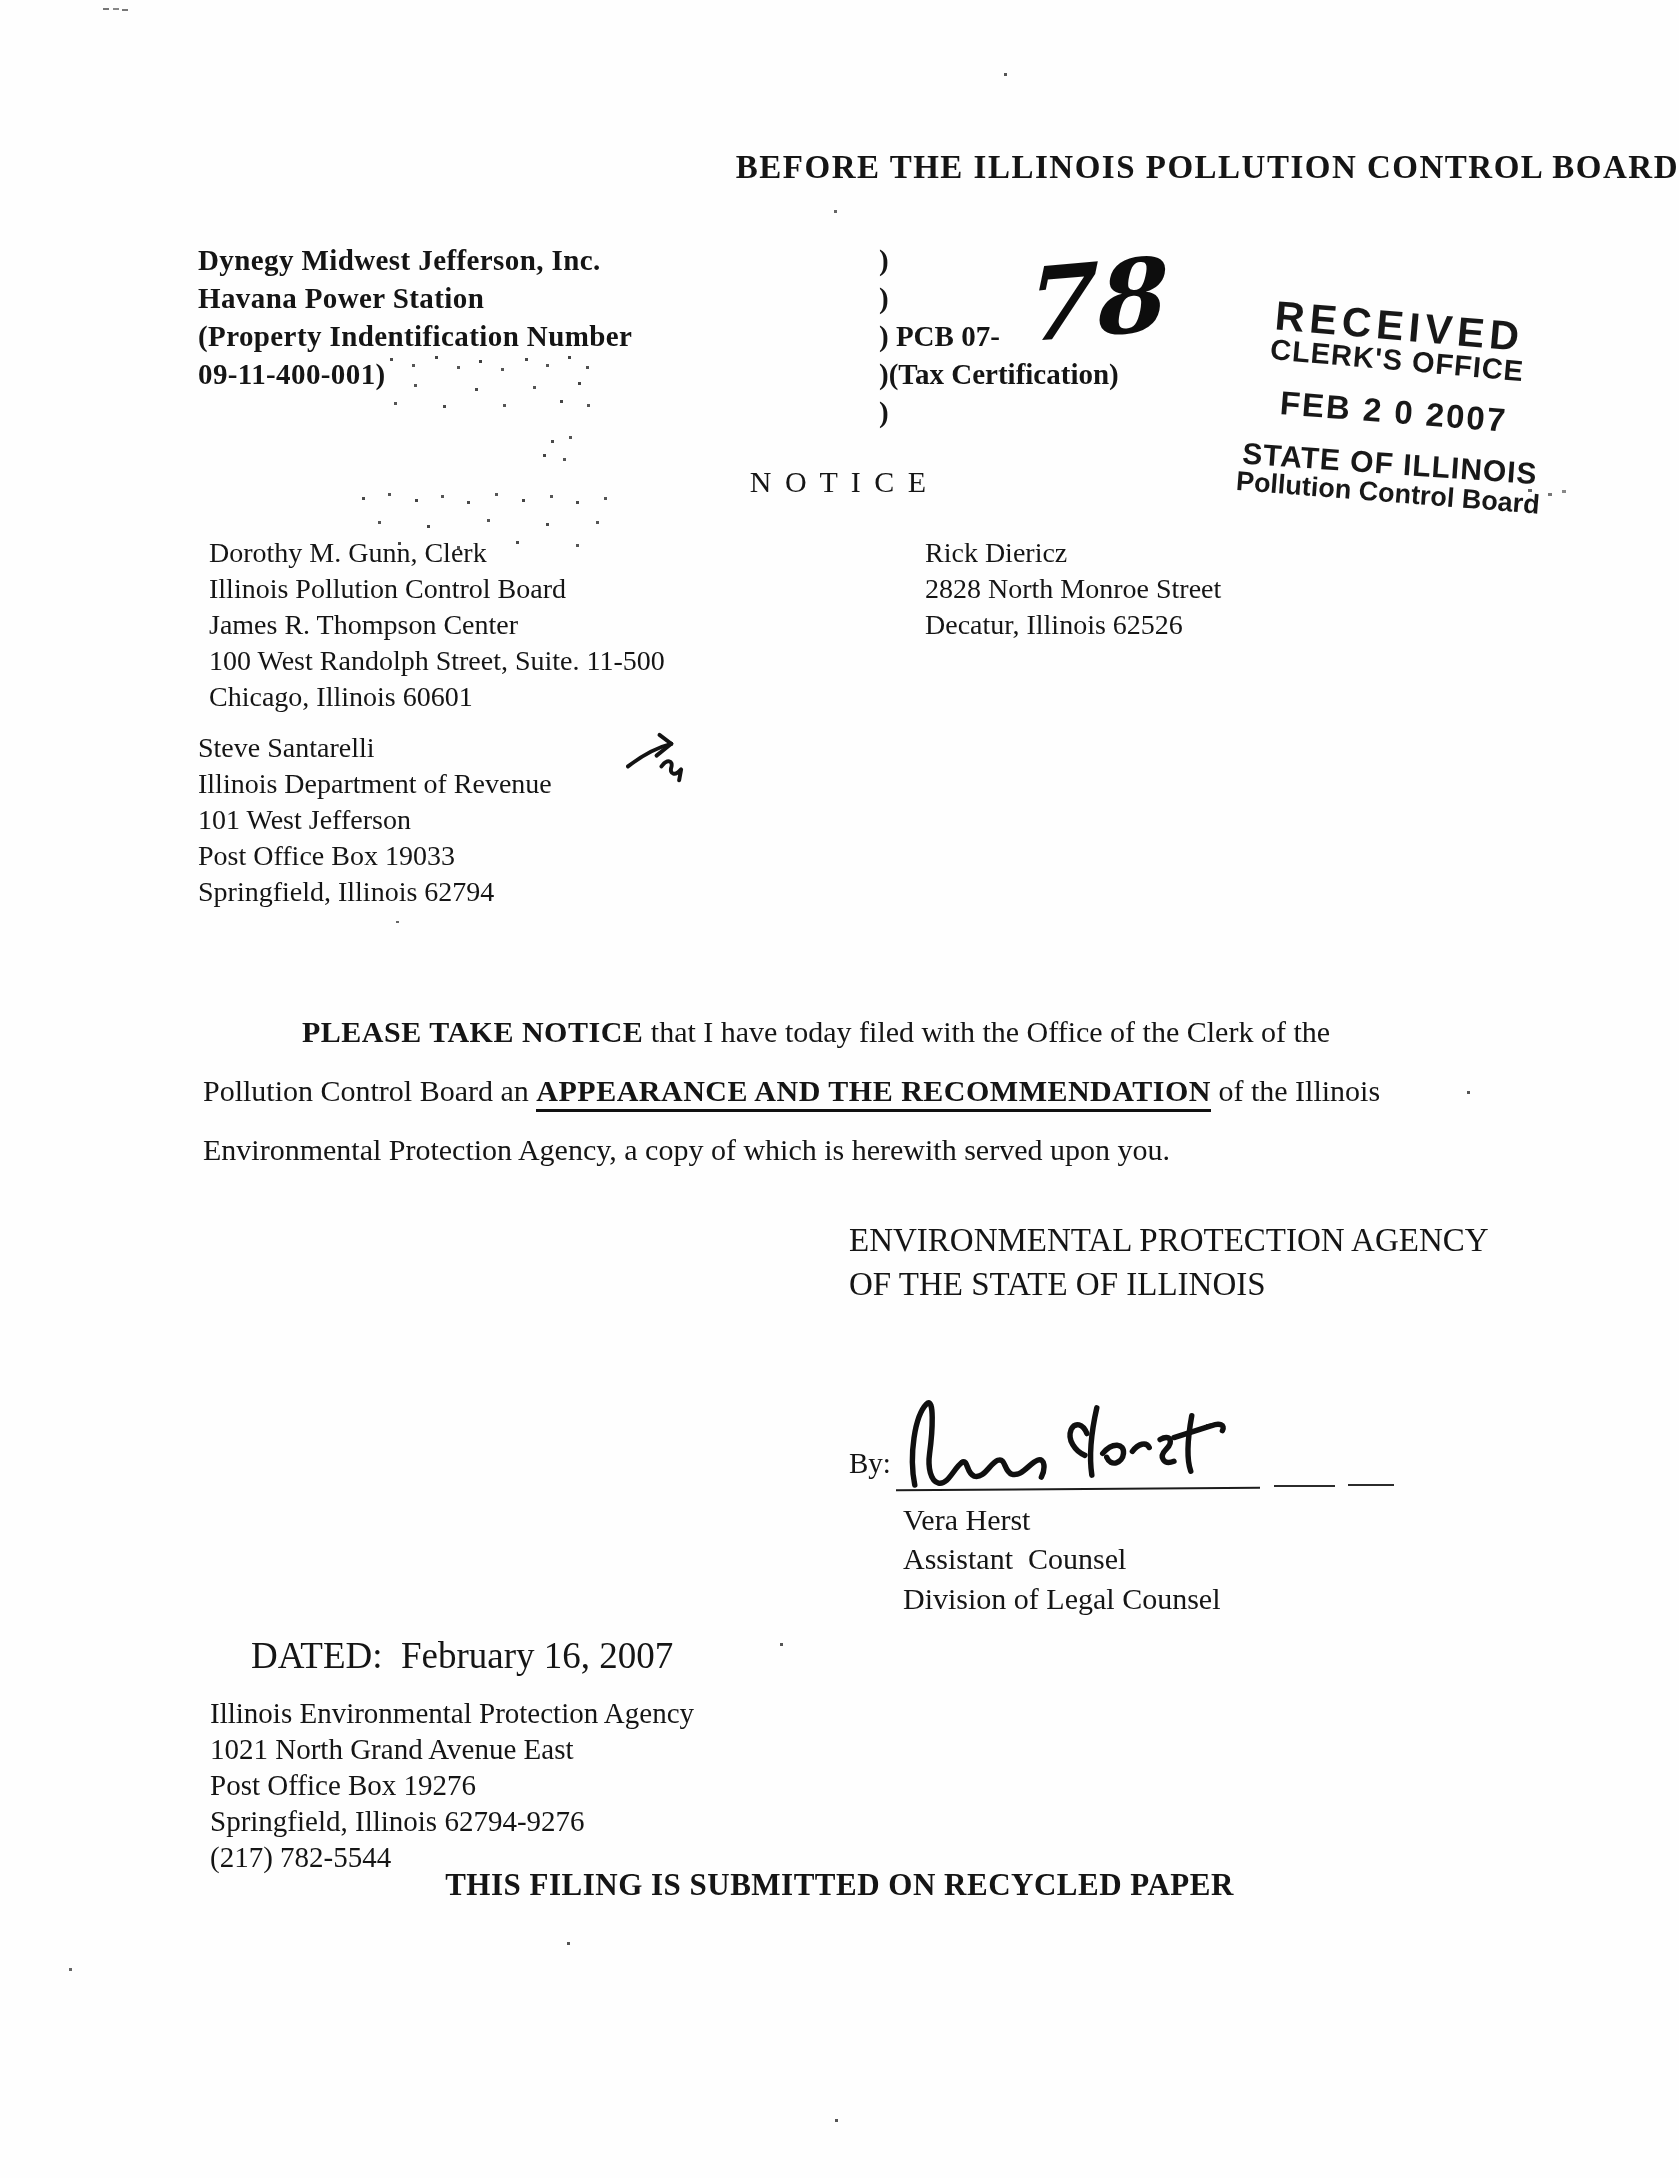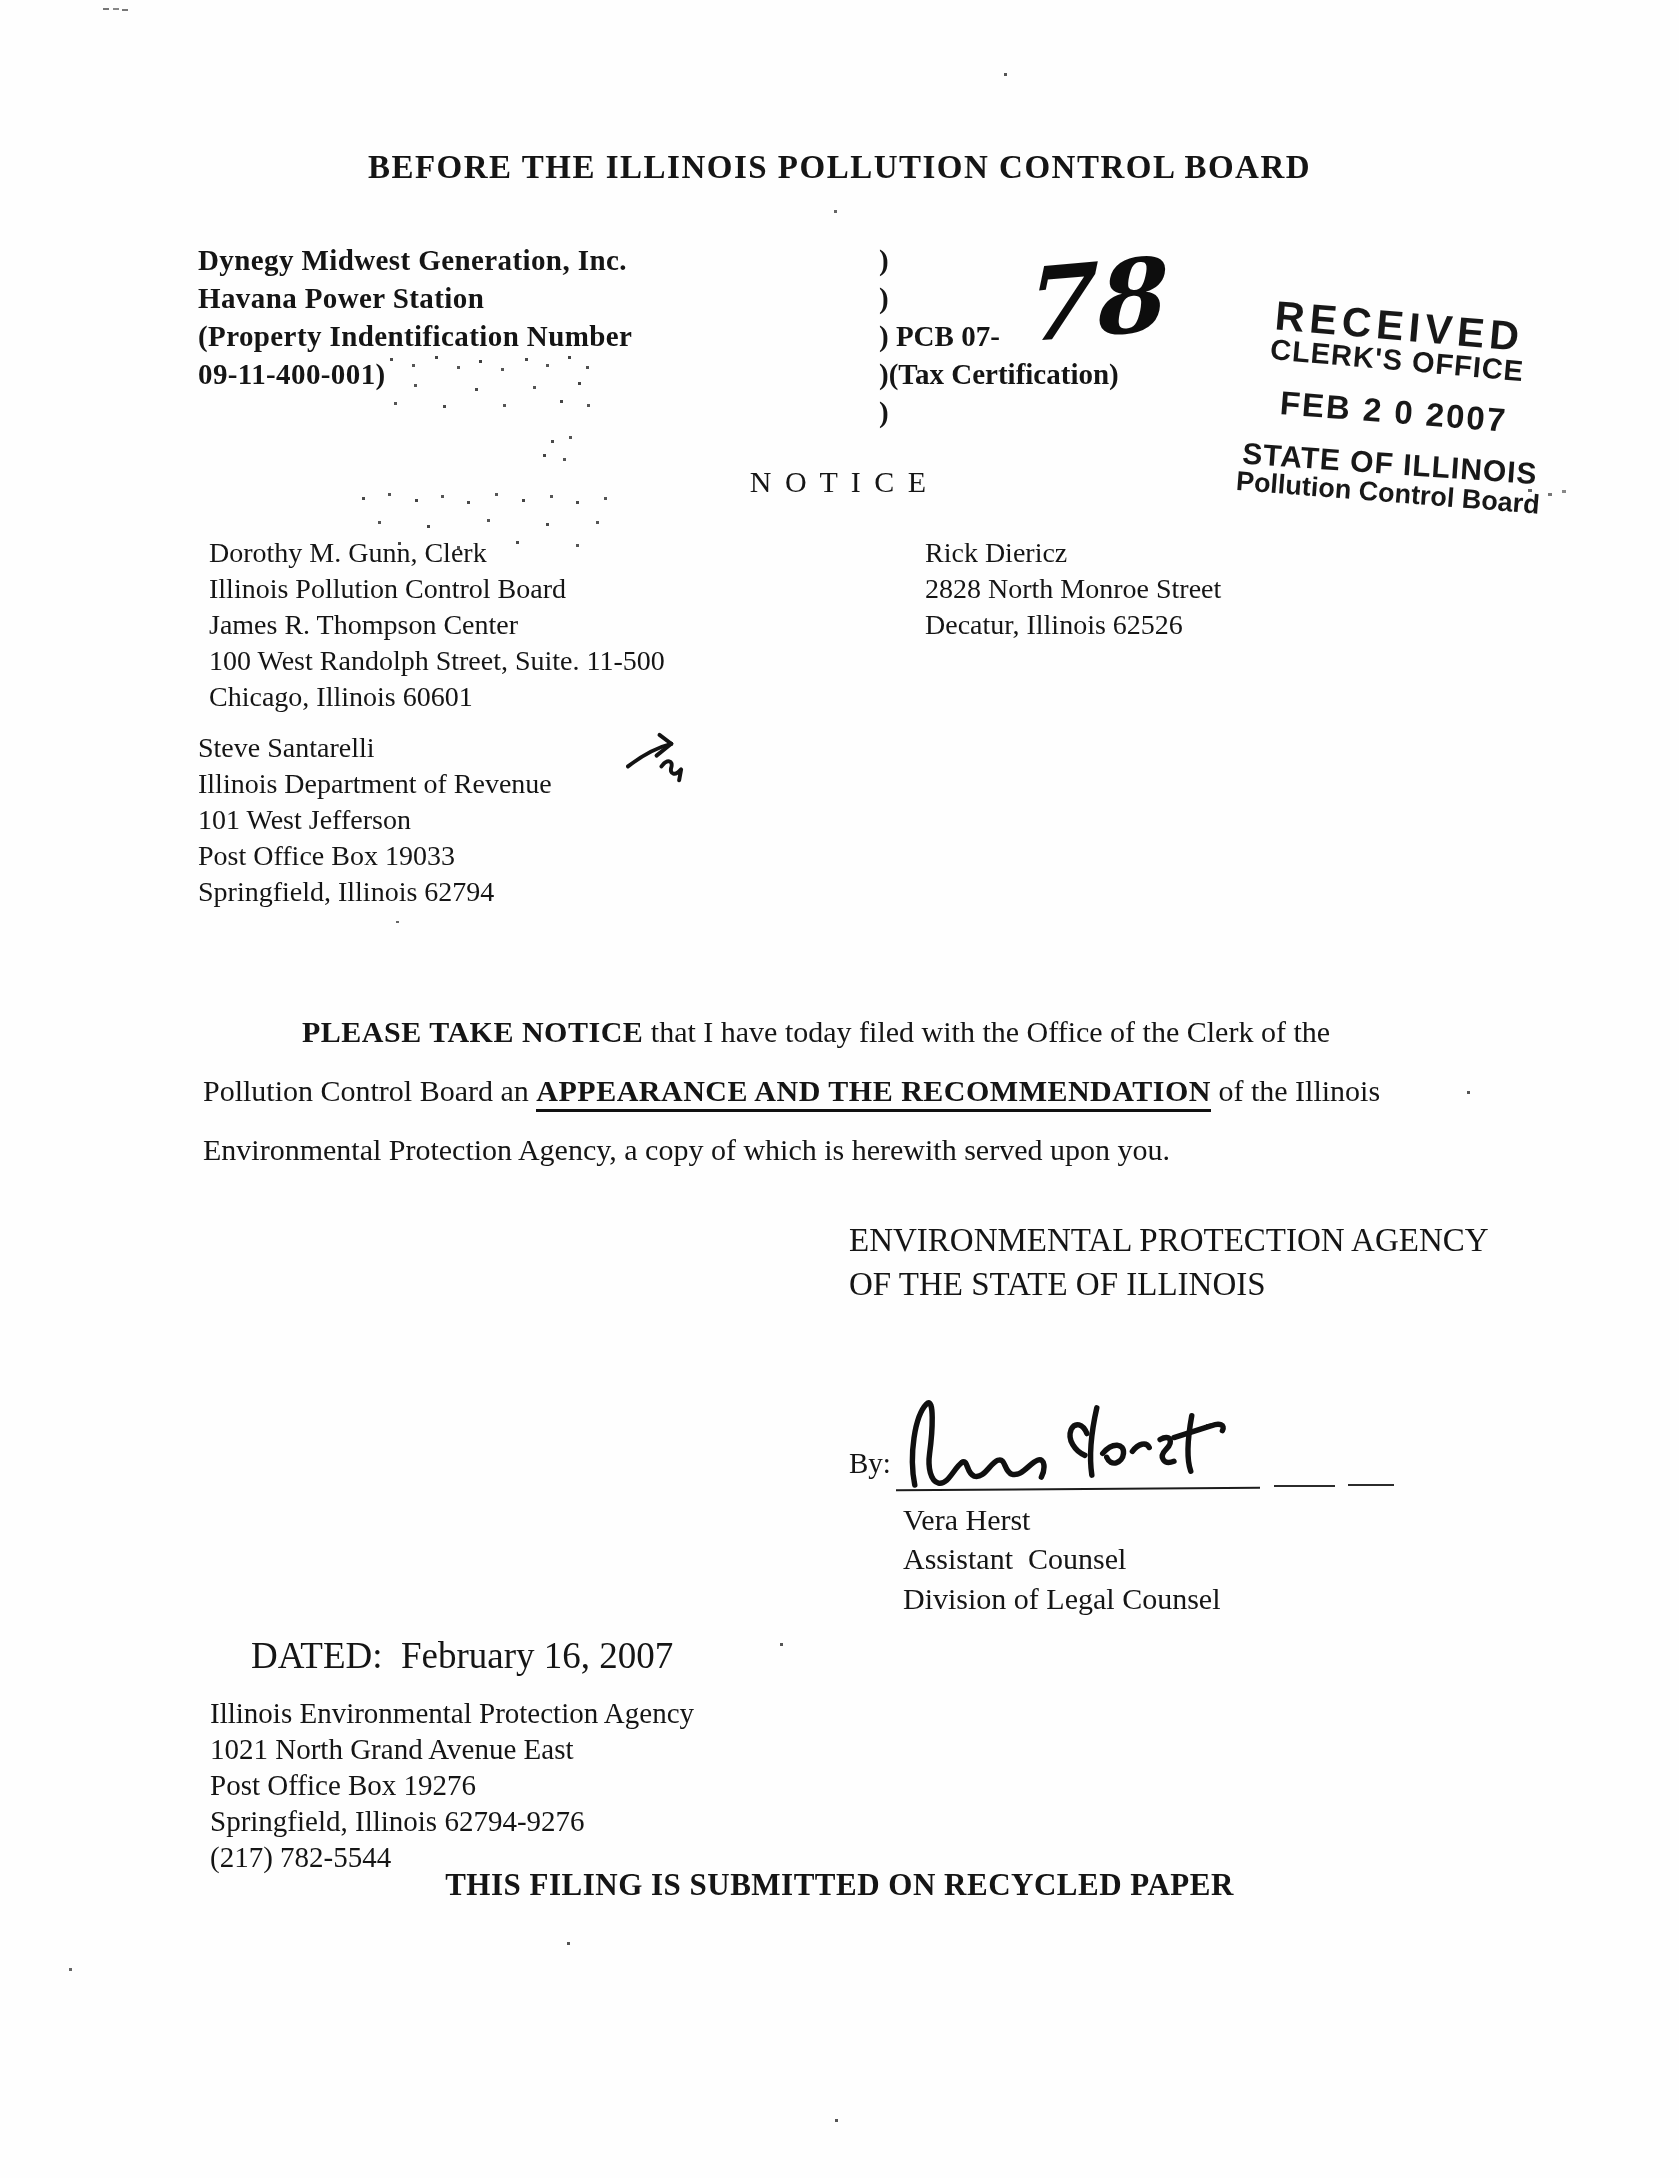--- a/index.html
+++ b/index.html
@@ -9,21 +9,21 @@
     margin:0 auto;
     background:#fefefe;
     font-family:"Liberation Serif", serif;
     color:#151515;
     overflow:hidden;
   }
   .abs{position:absolute;}
 
   .title{
     left:0;top:149px;width:100%;
-    text-align:center;
+    text-align:right;
     font-weight:bold;font-size:33px;letter-spacing:1.5px;
   }
 
   .petitioner{left:198px;top:241px;font-weight:bold;font-size:29px;line-height:38px;letter-spacing:0.4px;}
   .docket{left:879px;top:241px;font-weight:bold;font-size:29px;line-height:38px;}
   .docket-number{
     left:1028px;top:249px;
     font-family:"DejaVu Serif", serif;
     font-style:italic;font-weight:bold;
     font-size:101px;line-height:1;
@@ -118,21 +118,21 @@
   <div class="speck dot5"></div>
   <div class="speck dot6"></div>
   <div class="speck dot7"></div>
   <div class="speck dot8"></div>
   <div class="speck dot9"></div>
   <div class="speck dot10"></div>
 
   <div class="abs title">BEFORE THE ILLINOIS POLLUTION CONTROL BOARD</div>
 
   <div class="abs petitioner">
-    <div>Dynegy Midwest Generation, Inc.</div>
+    <div>Dynegy Midwest Jefferson, Inc.</div>
     <div>Havana Power Station</div>
     <div>(Property Indentification Number</div>
     <div>09-11-400-001)</div>
   </div>
 
   <div class="abs docket">
     <div>)</div>
     <div>)</div>
     <div>) PCB 07-</div>
     <div>)(Tax Certification)</div>

